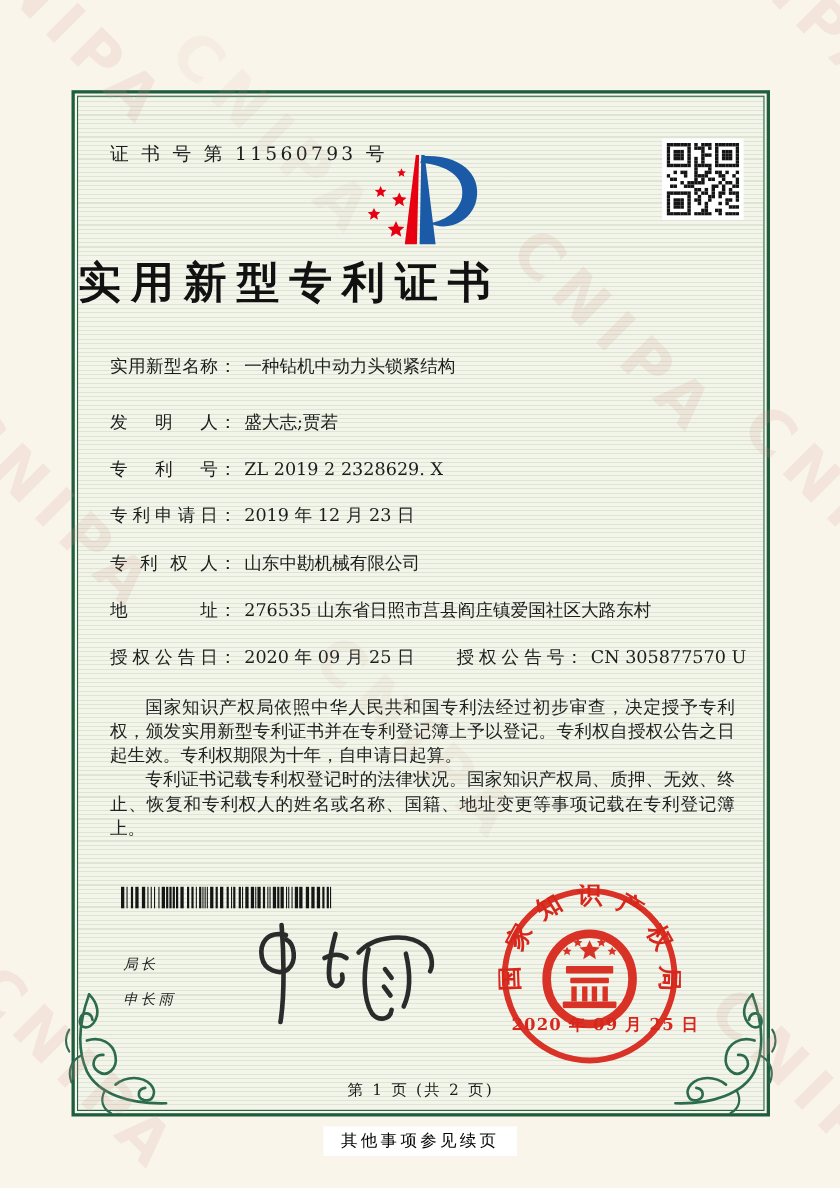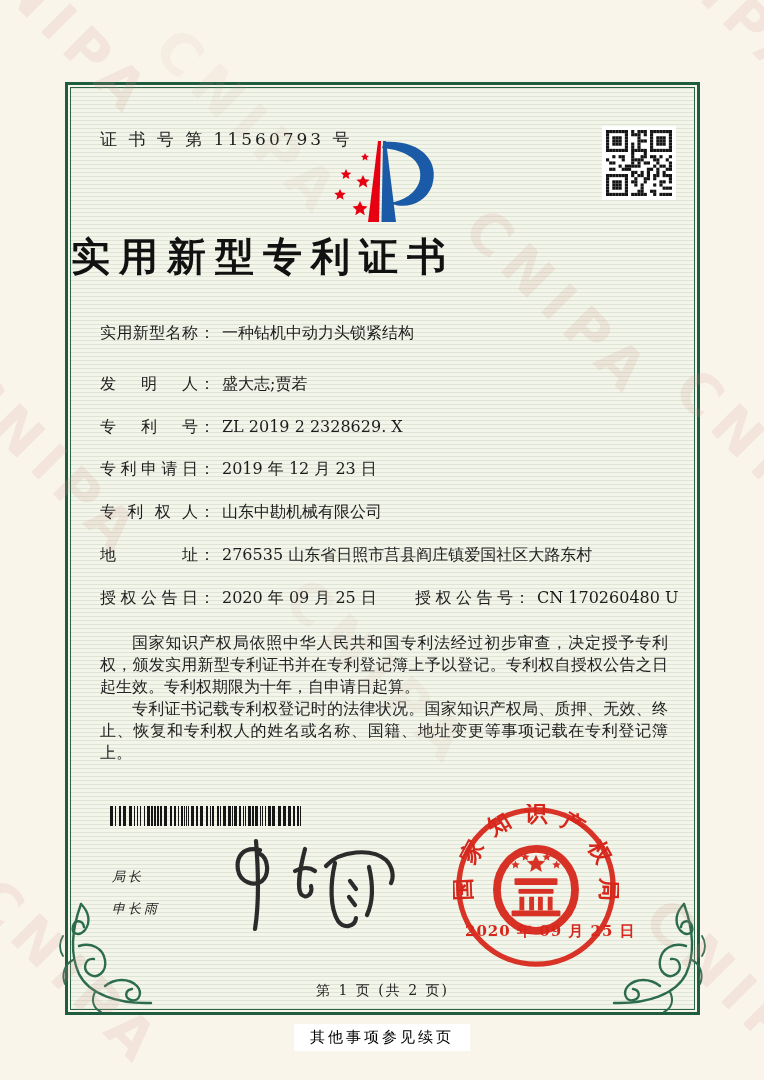--- a/index.html
+++ b/index.html
@@ -335,21 +335,21 @@
       </div>
       <div class="row" style="top:414px">
         <span class="lbl">专利权人</span><span class="colon">：</span><span class="val">山东中勘机械有限公司</span>
       </div>
       <div class="row" style="top:457px">
         <span class="lbl">地址</span><span class="colon">：</span><span class="val">276535 山东省日照市莒县阎庄镇爱国社区大路东村</span>
       </div>
       <div class="row" style="top:500px">
         <span class="lbl">授权公告日</span><span class="colon">：</span><span class="val">2020 年 09 月 25 日</span>
         <span class="grant2">
-          <span class="lbl">授权公告号</span><span class="colon">：</span><span class="val">CN 170260480 U</span>
+          <span class="lbl">授权公告号</span><span class="colon">：</span><span class="val">CN 305877570 U</span>
         </span>
       </div>
 
       <div class="paras">
         <p>国家知识产权局依照中华人民共和国专利法经过初步审查，决定授予专利权，颁发实用新型专利证书并在专利登记簿上予以登记。专利权自授权公告之日起生效。专利权期限为十年，自申请日起算。</p>
         <p>专利证书记载专利权登记时的法律状况。国家知识产权局、质押、无效、终止、恢复和专利权人的姓名或名称、国籍、地址变更等事项记载在专利登记簿上。</p>
       </div>
 
       <div class="barcode">
         <svg id="barcode-svg" width="196" height="20" viewBox="0 0 196 20">

